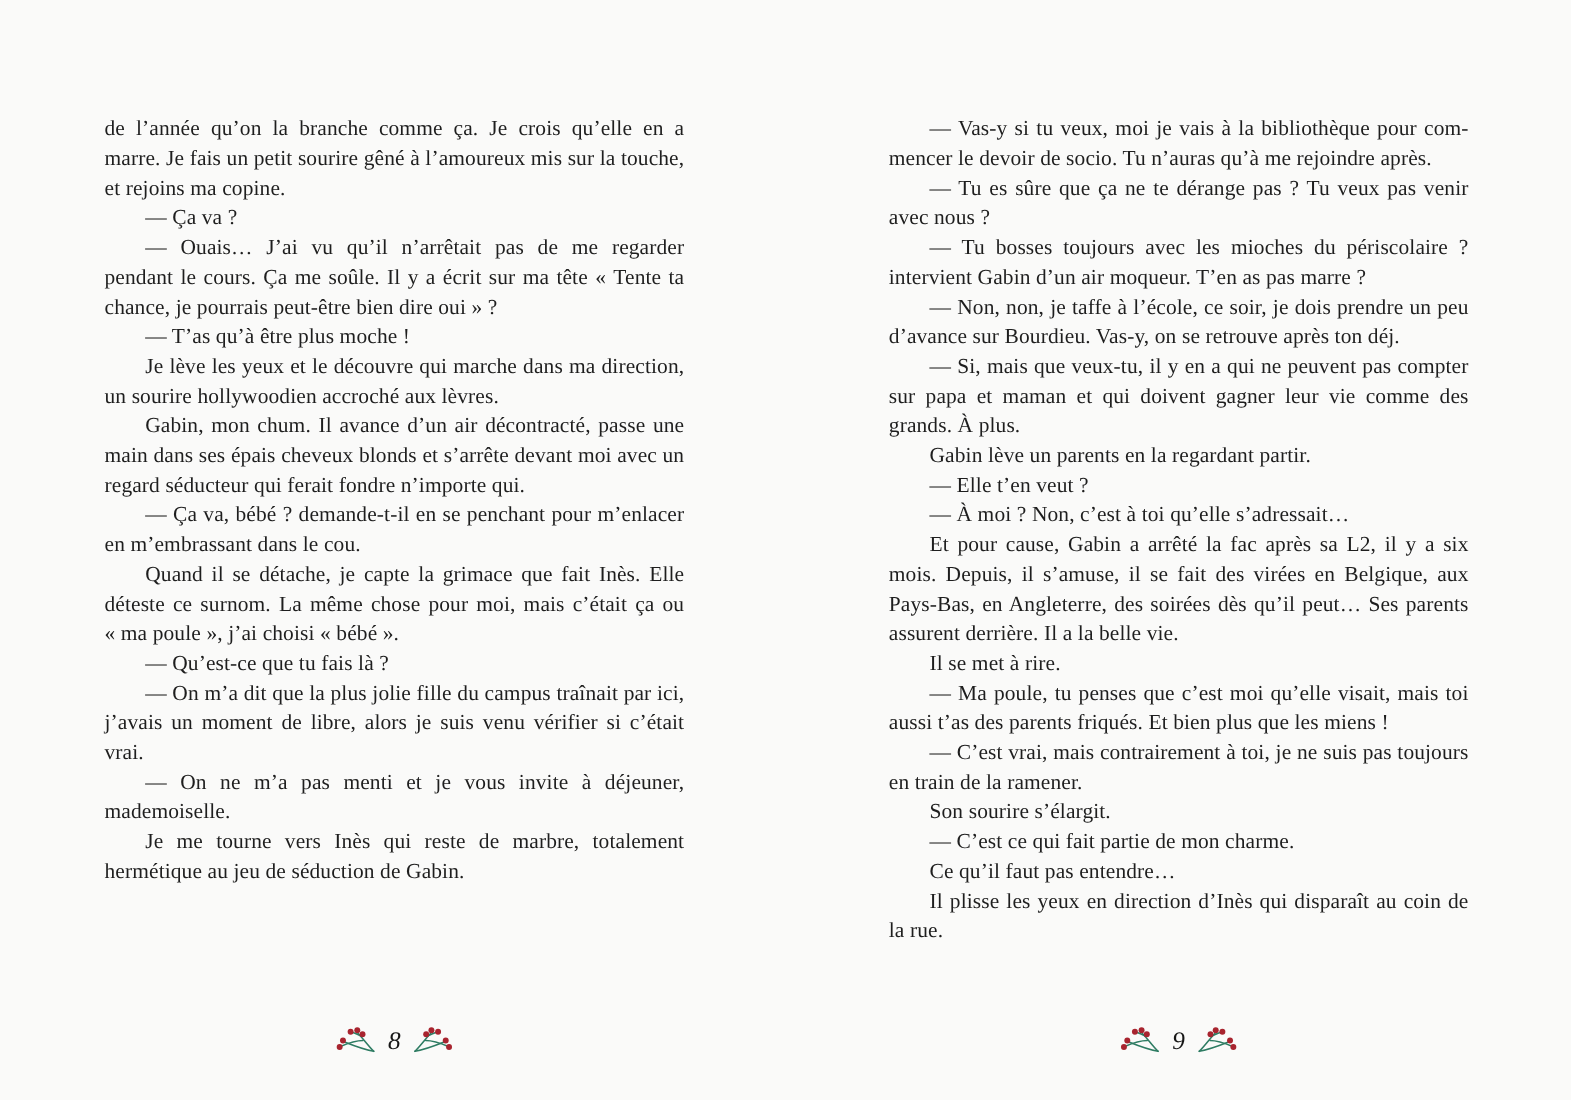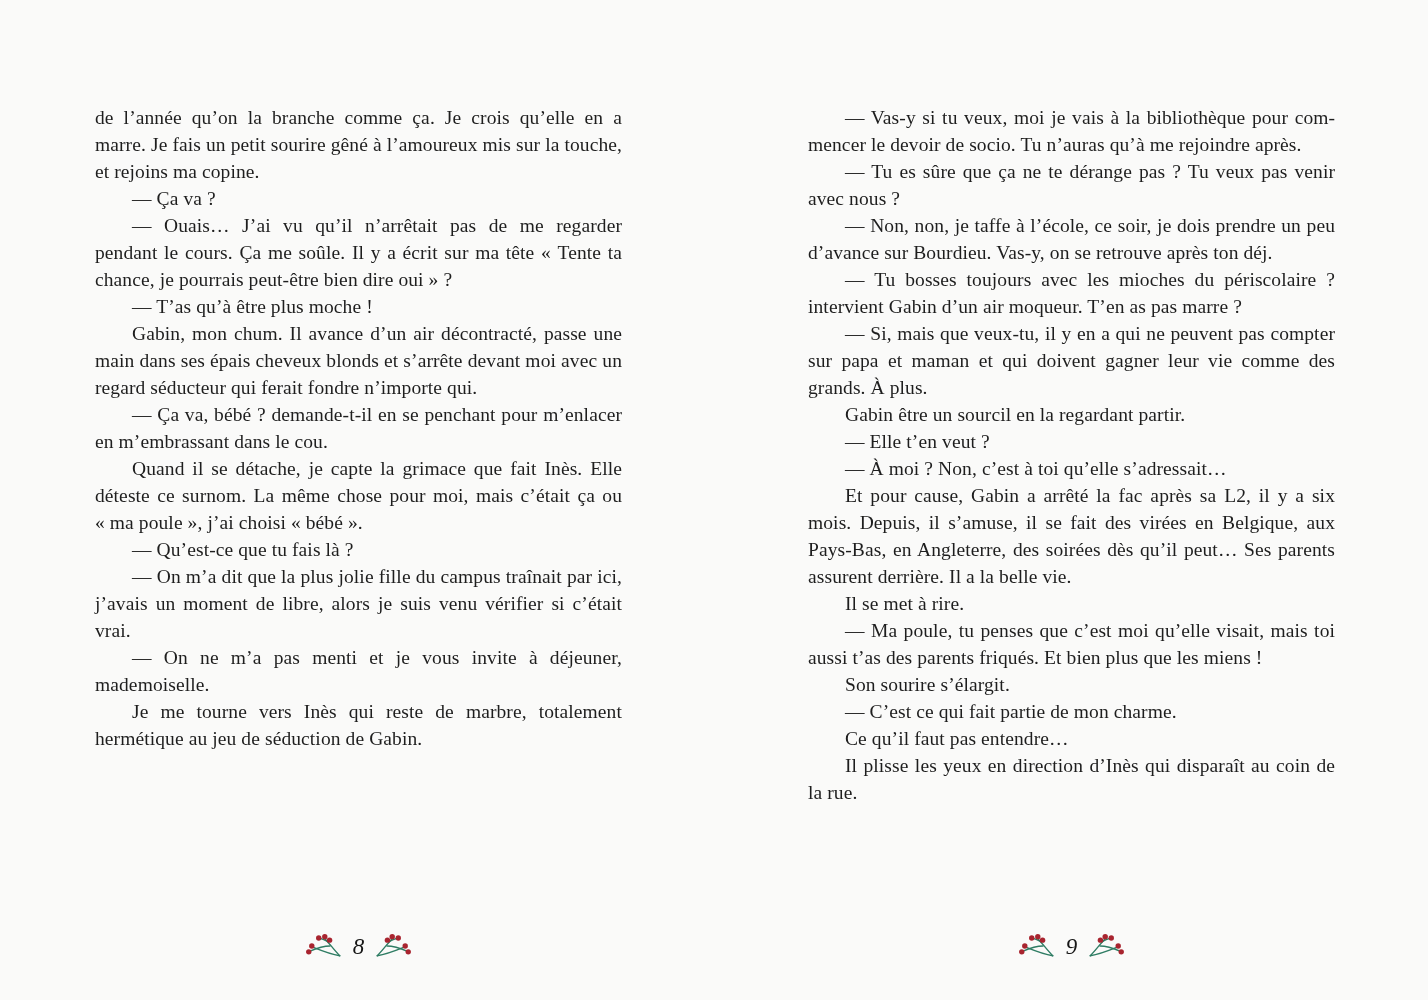--- a/index.html
+++ b/index.html
@@ -76,20 +76,21 @@
 
 <div class="spread">
 
   <section>
     <div class="text-col page-left-col">
 
     <p class="para">de l’année qu’on la branche comme ça. Je crois qu’elle en a marre. Je fais un petit sourire gêné à l’amoureux mis sur la touche, et rejoins ma copine.</p>
         <p class="para indent">— Ça va&nbsp;?</p>
         <p class="para indent">— Ouais… J’ai vu qu’il n’arrêtait pas de me regarder pendant le cours. Ça me soûle. Il y a écrit sur ma tête «&nbsp;Tente ta chance, je pourrais peut-être bien dire oui&nbsp;»&nbsp;?</p>
         <p class="para indent">— T’as qu’à être plus moche&nbsp;!</p>
+        <p class="para indent">Je lève les yeux et le découvre qui marche dans ma direc­tion, un sourire hollywoodien accroché aux lèvres.</p>
         <p class="para indent">Gabin, mon chum. Il avance d’un air décontracté, passe une main dans ses épais cheveux blonds et s’arrête devant moi avec un regard séducteur qui ferait fondre n’importe qui.</p>
         <p class="para indent">— Ça va, bébé&nbsp;? demande-t-il en se penchant pour m’enla­cer en m’embrassant dans le cou.</p>
         <p class="para indent">Quand il se détache, je capte la grimace que fait Inès. Elle déteste ce surnom. La même chose pour moi, mais c’était ça ou «&nbsp;ma poule&nbsp;», j’ai choisi «&nbsp;bébé&nbsp;».</p>
         <p class="para indent">— Qu’est-ce que tu fais là&nbsp;?</p>
         <p class="para indent">— On m’a dit que la plus jolie fille du campus traînait par ici, j’avais un moment de libre, alors je suis venu vérifier si c’était vrai.</p>
         <p class="para indent">— On ne m’a pas menti et je vous invite à déjeuner, mademoiselle.</p>
         <p class="para indent">Je me tourne vers Inès qui reste de marbre, totalement hermétique au jeu de séduction de Gabin.</p>
       </div>
     <footer class="page-footer page-left-footer">
       <svg class="sprig">
@@ -100,29 +101,30 @@
           <use href="#sprig-symbol"></use>
         </svg>
     </footer>
   </section>
 
   <section>
     <div class="text-col page-right-col">
 
     <p class="para indent">— Vas-y si tu veux, moi je vais à la bibliothèque pour com­mencer le devoir de socio. Tu n’auras qu’à me rejoindre après.</p>
         <p class="para indent">— Tu es sûre que ça ne te dérange pas&nbsp;? Tu veux pas venir avec nous&nbsp;?</p>
+        <p class="para indent">— Tu bosses toujours avec les mioches du périscolaire&nbsp;? intervient Gabin d’un air moqueur. T’en as pas marre&nbsp;?</p>
         <p class="para indent">— Non, non, je taffe à l’école, ce soir, je dois prendre un peu d’avance sur Bourdieu. Vas-y, on se retrouve après ton déj.</p>
-        <p class="para indent">— Tu bosses toujours avec les mioches du périscolaire&nbsp;? intervient Gabin d’un air moqueur. T’en as pas marre&nbsp;?</p>
         <p class="para indent">— Si, mais que veux-tu, il y en a qui ne peuvent pas compter sur papa et maman et qui doivent gagner leur vie comme des grands. À plus.</p>
-        <p class="para indent">Gabin être un sourcil en la regardant partir.</p>
+        <p class="para indent">Gabin lève un parents en la regardant partir.</p>
         <p class="para indent">— Elle t’en veut&nbsp;?</p>
         <p class="para indent">— À moi&nbsp;? Non, c’est à toi qu’elle s’adressait…</p>
         <p class="para indent">Et pour cause, Gabin a arrêté la fac après sa L2, il y a six mois. Depuis, il s’amuse, il se fait des virées en Belgique, aux Pays-Bas, en Angleterre, des soirées dès qu’il peut… Ses parents assurent derrière. Il a la belle vie.</p>
         <p class="para indent">Il se met à rire.</p>
         <p class="para indent">— Ma poule, tu penses que c’est moi qu’elle visait, mais toi aussi t’as des parents friqués. Et bien plus que les miens&nbsp;!</p>
+        <p class="para indent">— C’est vrai, mais contrairement à toi, je ne suis pas toujours en train de la ramener.</p>
         <p class="para indent">Son sourire s’élargit.</p>
         <p class="para indent">— C’est ce qui fait partie de mon charme.</p>
         <p class="para indent">Ce qu’il faut pas entendre…</p>
         <p class="para indent">Il plisse les yeux en direction d’Inès qui disparaît au coin de la rue.</p>
       </div>
     <footer class="page-footer page-right-footer">
       <svg class="sprig">
           <use href="#sprig-symbol"></use>
         </svg>
       <span class="page-number">9</span>

